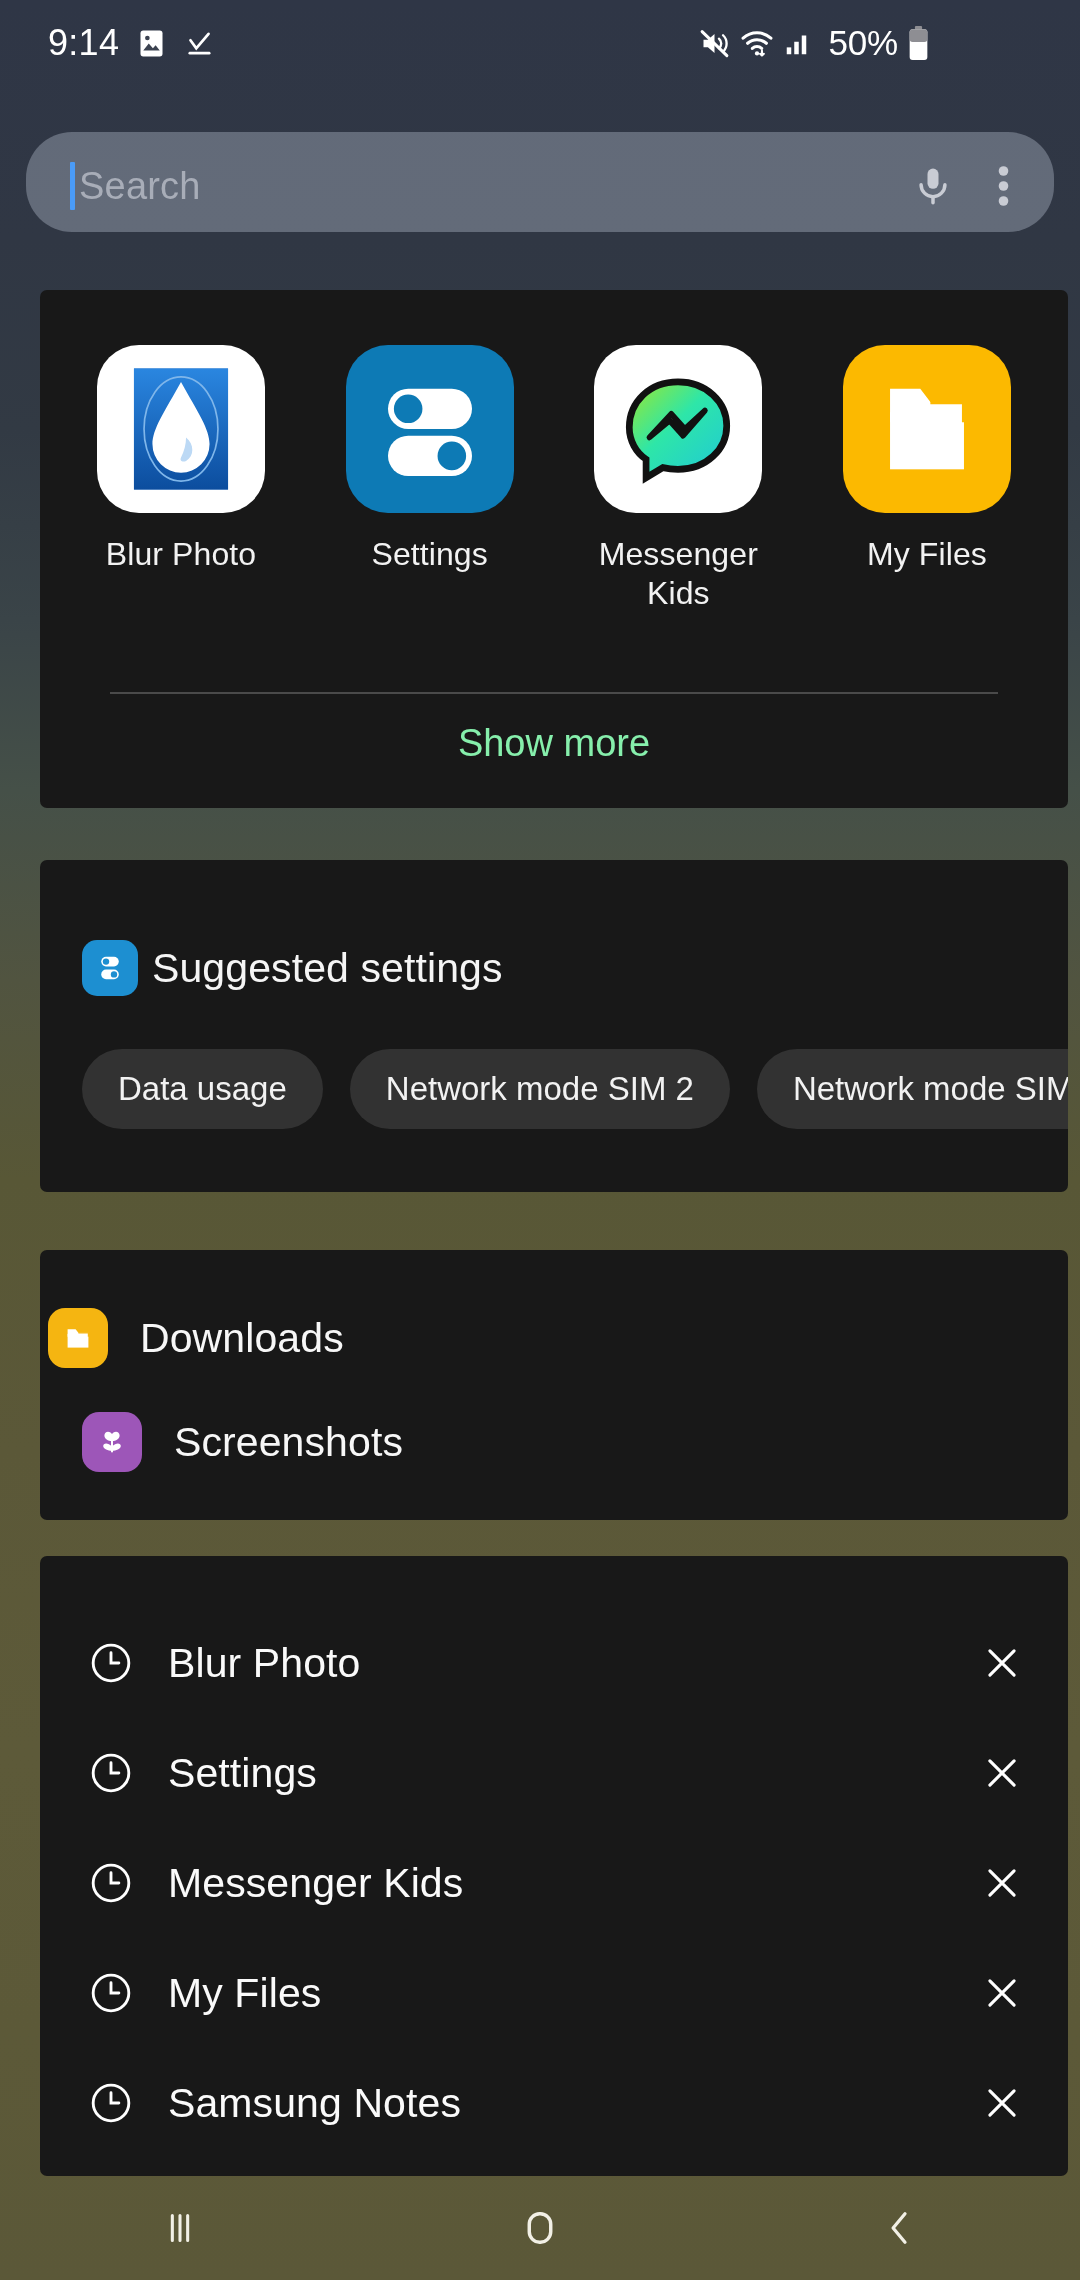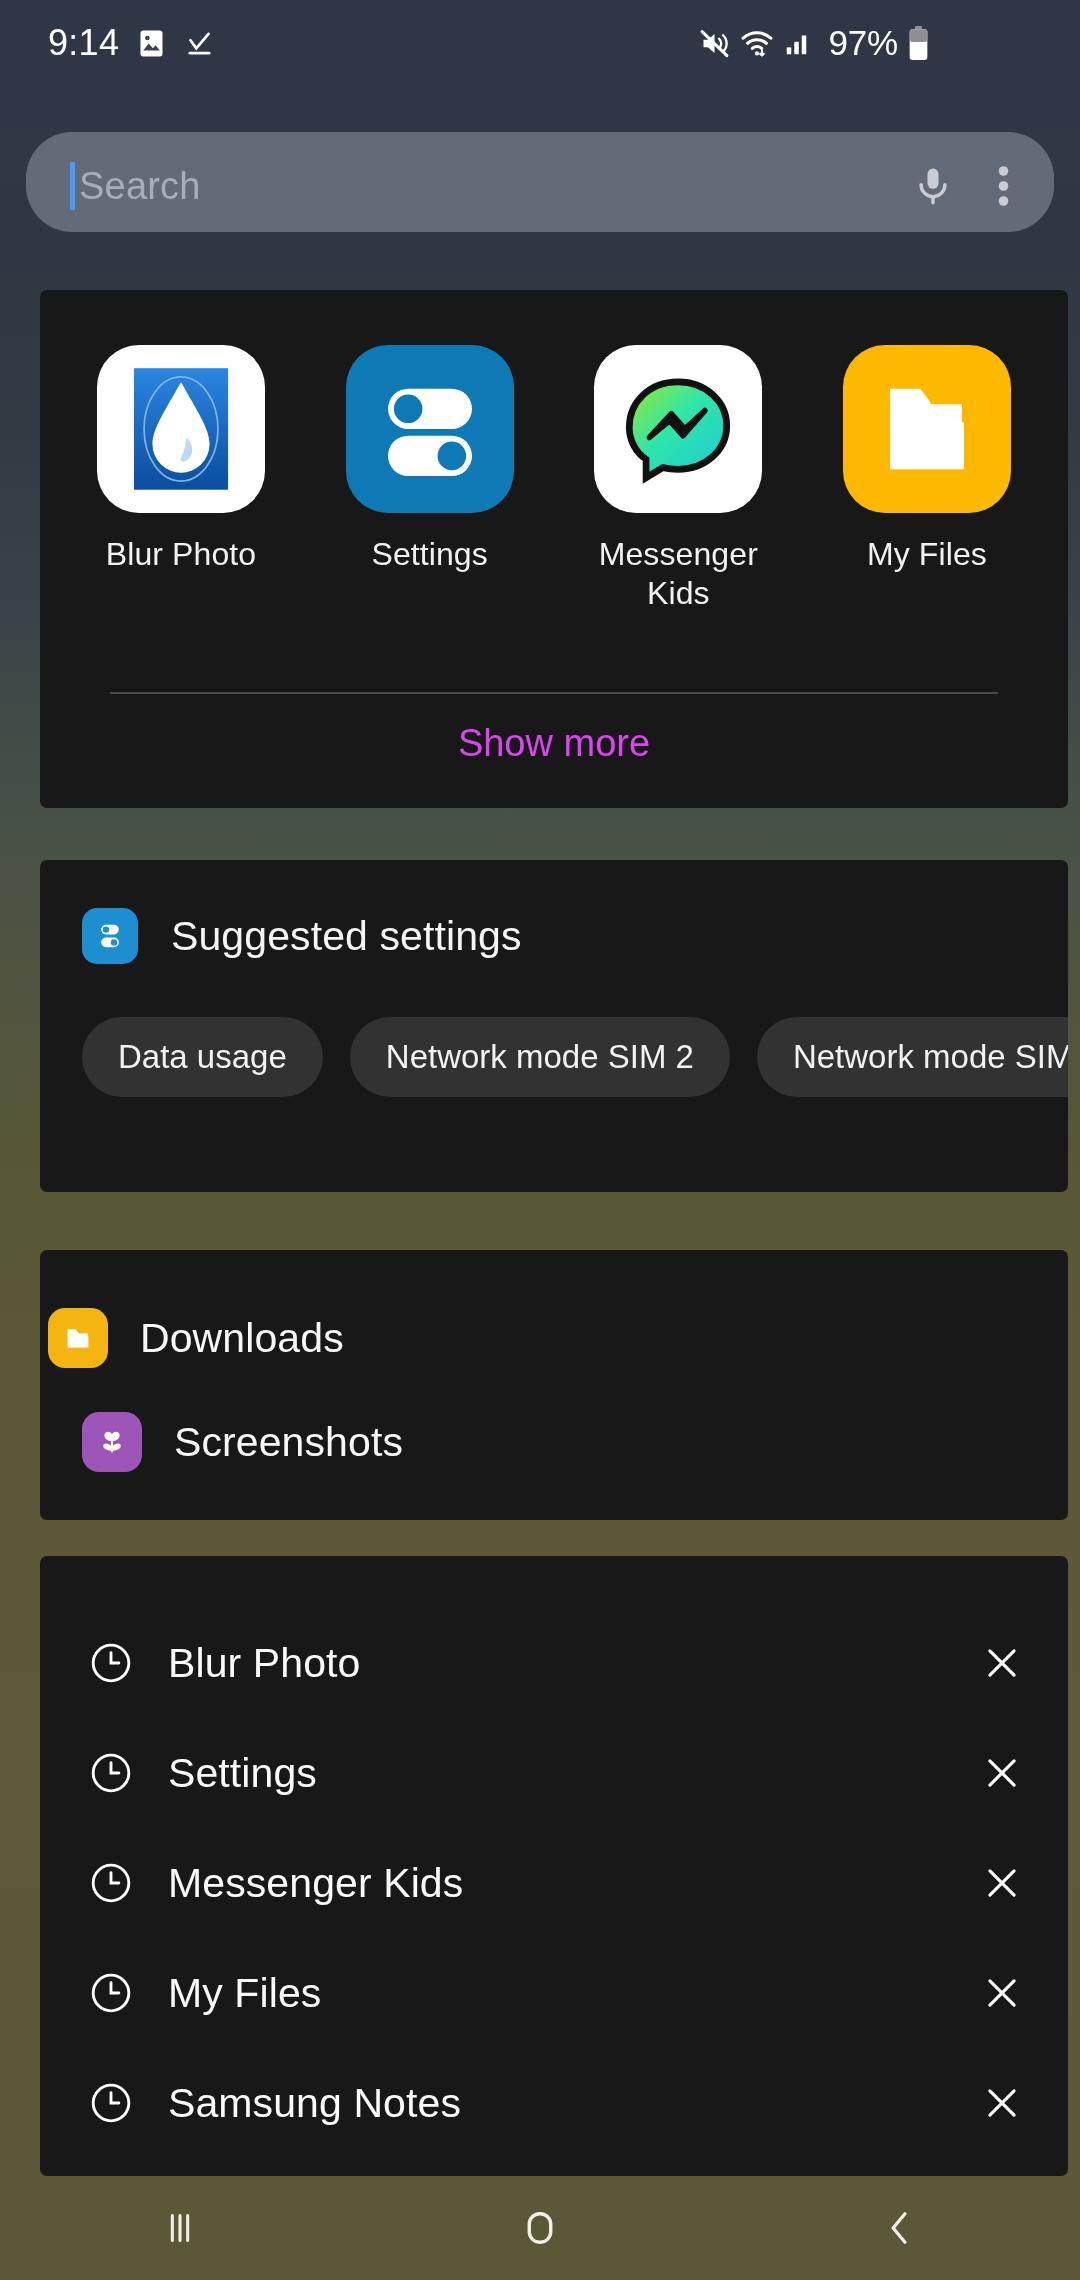--- a/index.html
+++ b/index.html
@@ -70,25 +70,25 @@
   .app-label {
     margin-top:22px; color:#f2f2f2; font-size:32px; text-align:center;
     line-height:1.22; letter-spacing:.1px;
   }
   .divider {
     position:absolute; left:70px; width:888px; height:2px;
     background:#4a4a4a; top:402px;
   }
   .show-more {
     position:absolute; left:0; width:100%; top:432px;
-    text-align:center; color:#d946ef; font-size:38px;
+    text-align:center; color:#86efac; font-size:38px;
   }
   
   #suggest-card { top:860px; height:332px; overflow:hidden; }
-  .sug-head { display:flex; align-items:center; padding:48px 0 0 42px; gap:33px; }
+  .sug-head { display:flex; align-items:center; padding:48px 0 0 42px; gap:14px;margin-top:32px; }
   .sug-title { color:#f5f5f5; font-size:41px; letter-spacing:.1px; }
   .chips { display:flex; gap:27px; padding:53px 0 0 42px; }
   .chip {
     background:#323232; border-radius:40px; height:80px;
     display:flex; align-items:center; padding:9px 36px;
     color:#f2f2f2; font-size:33px; white-space:nowrap; flex:0 0 auto;
   }
   
   #folders-card { top:1250px; height:270px; }
   .folder-row { display:flex; align-items:center; padding-left:42px; height:104px; gap:32px; }
@@ -140,21 +140,21 @@
       <path d="M5.4 12.2c1.8-1.6 4.1-2.5 6.6-2.5s4.8.9 6.6 2.5" stroke="#fff" stroke-width="2.2" fill="none" stroke-linecap="round"></path>
       <path d="M8.7 15.8c.95-.85 2.1-1.3 3.3-1.3s2.35.45 3.3 1.3" stroke="#fff" stroke-width="2.2" fill="none" stroke-linecap="round"></path>
       <circle cx="12" cy="19.4" r="1.5" fill="#fff"></circle>
       <path d="M15.5 17.5v3.3M14.2 19.6l1.3 1.3 1.3-1.3" stroke="#fff" stroke-width="1.5" fill="none" stroke-linecap="round" stroke-linejoin="round"></path>
     </svg>
     <svg class="ico" width="30" height="30" viewBox="0 0 24 24">
       <rect x="3" y="15.5" width="3.6" height="5.5" fill="#fff"></rect>
       <rect x="9" y="11" width="3.6" height="10" fill="#fff"></rect>
       <rect x="15" y="6" width="3.6" height="15" fill="#fff"></rect>
     </svg>
-    <span class="sb-batt">97%</span>
+    <span class="sb-batt">50%</span>
     <svg class="ico" width="23" height="36" viewBox="0 0 14 24">
       <rect x="4.6" y="0.6" width="4.8" height="2.6" rx="0.7" fill="#8e8e93"></rect>
       <rect x="1.1" y="2.8" width="11.8" height="20.5" rx="2" fill="#fff"></rect>
       <rect x="1.1" y="2.8" width="11.8" height="8.6" rx="2" fill="#8e8e93"></rect>
     </svg>
   </div>
 </div>
 
 <div class="searchbar">
   <span class="caret"></span>

